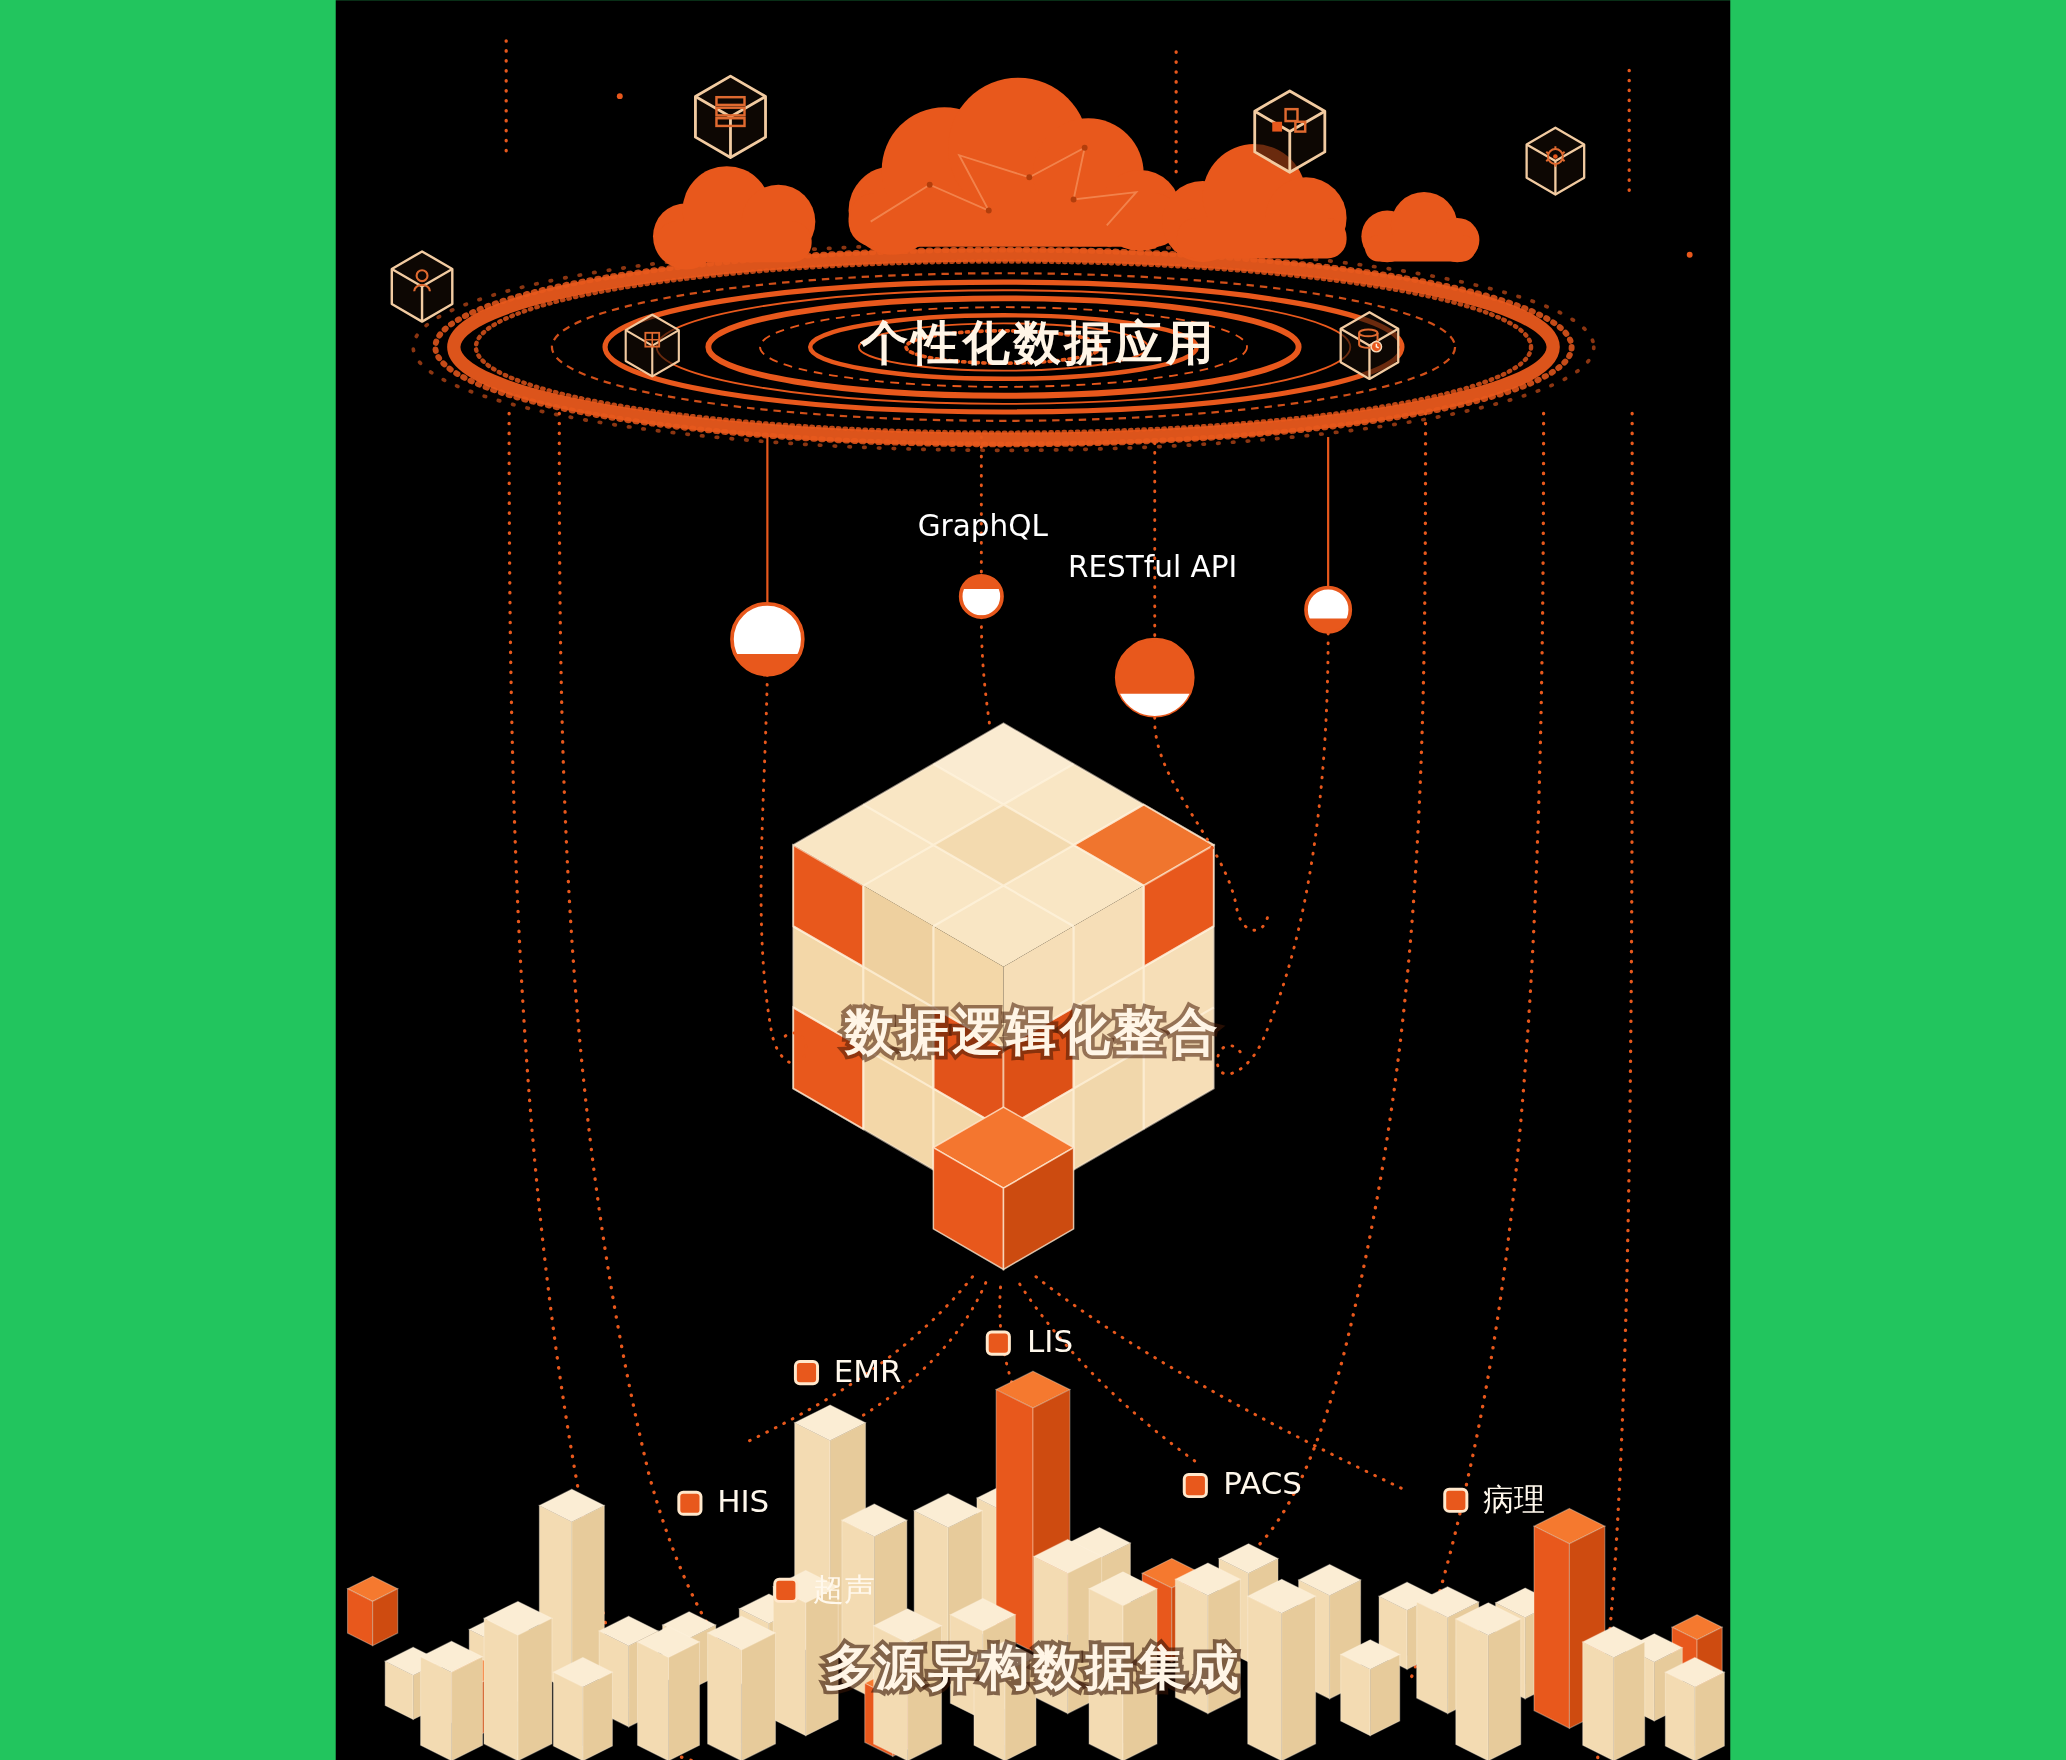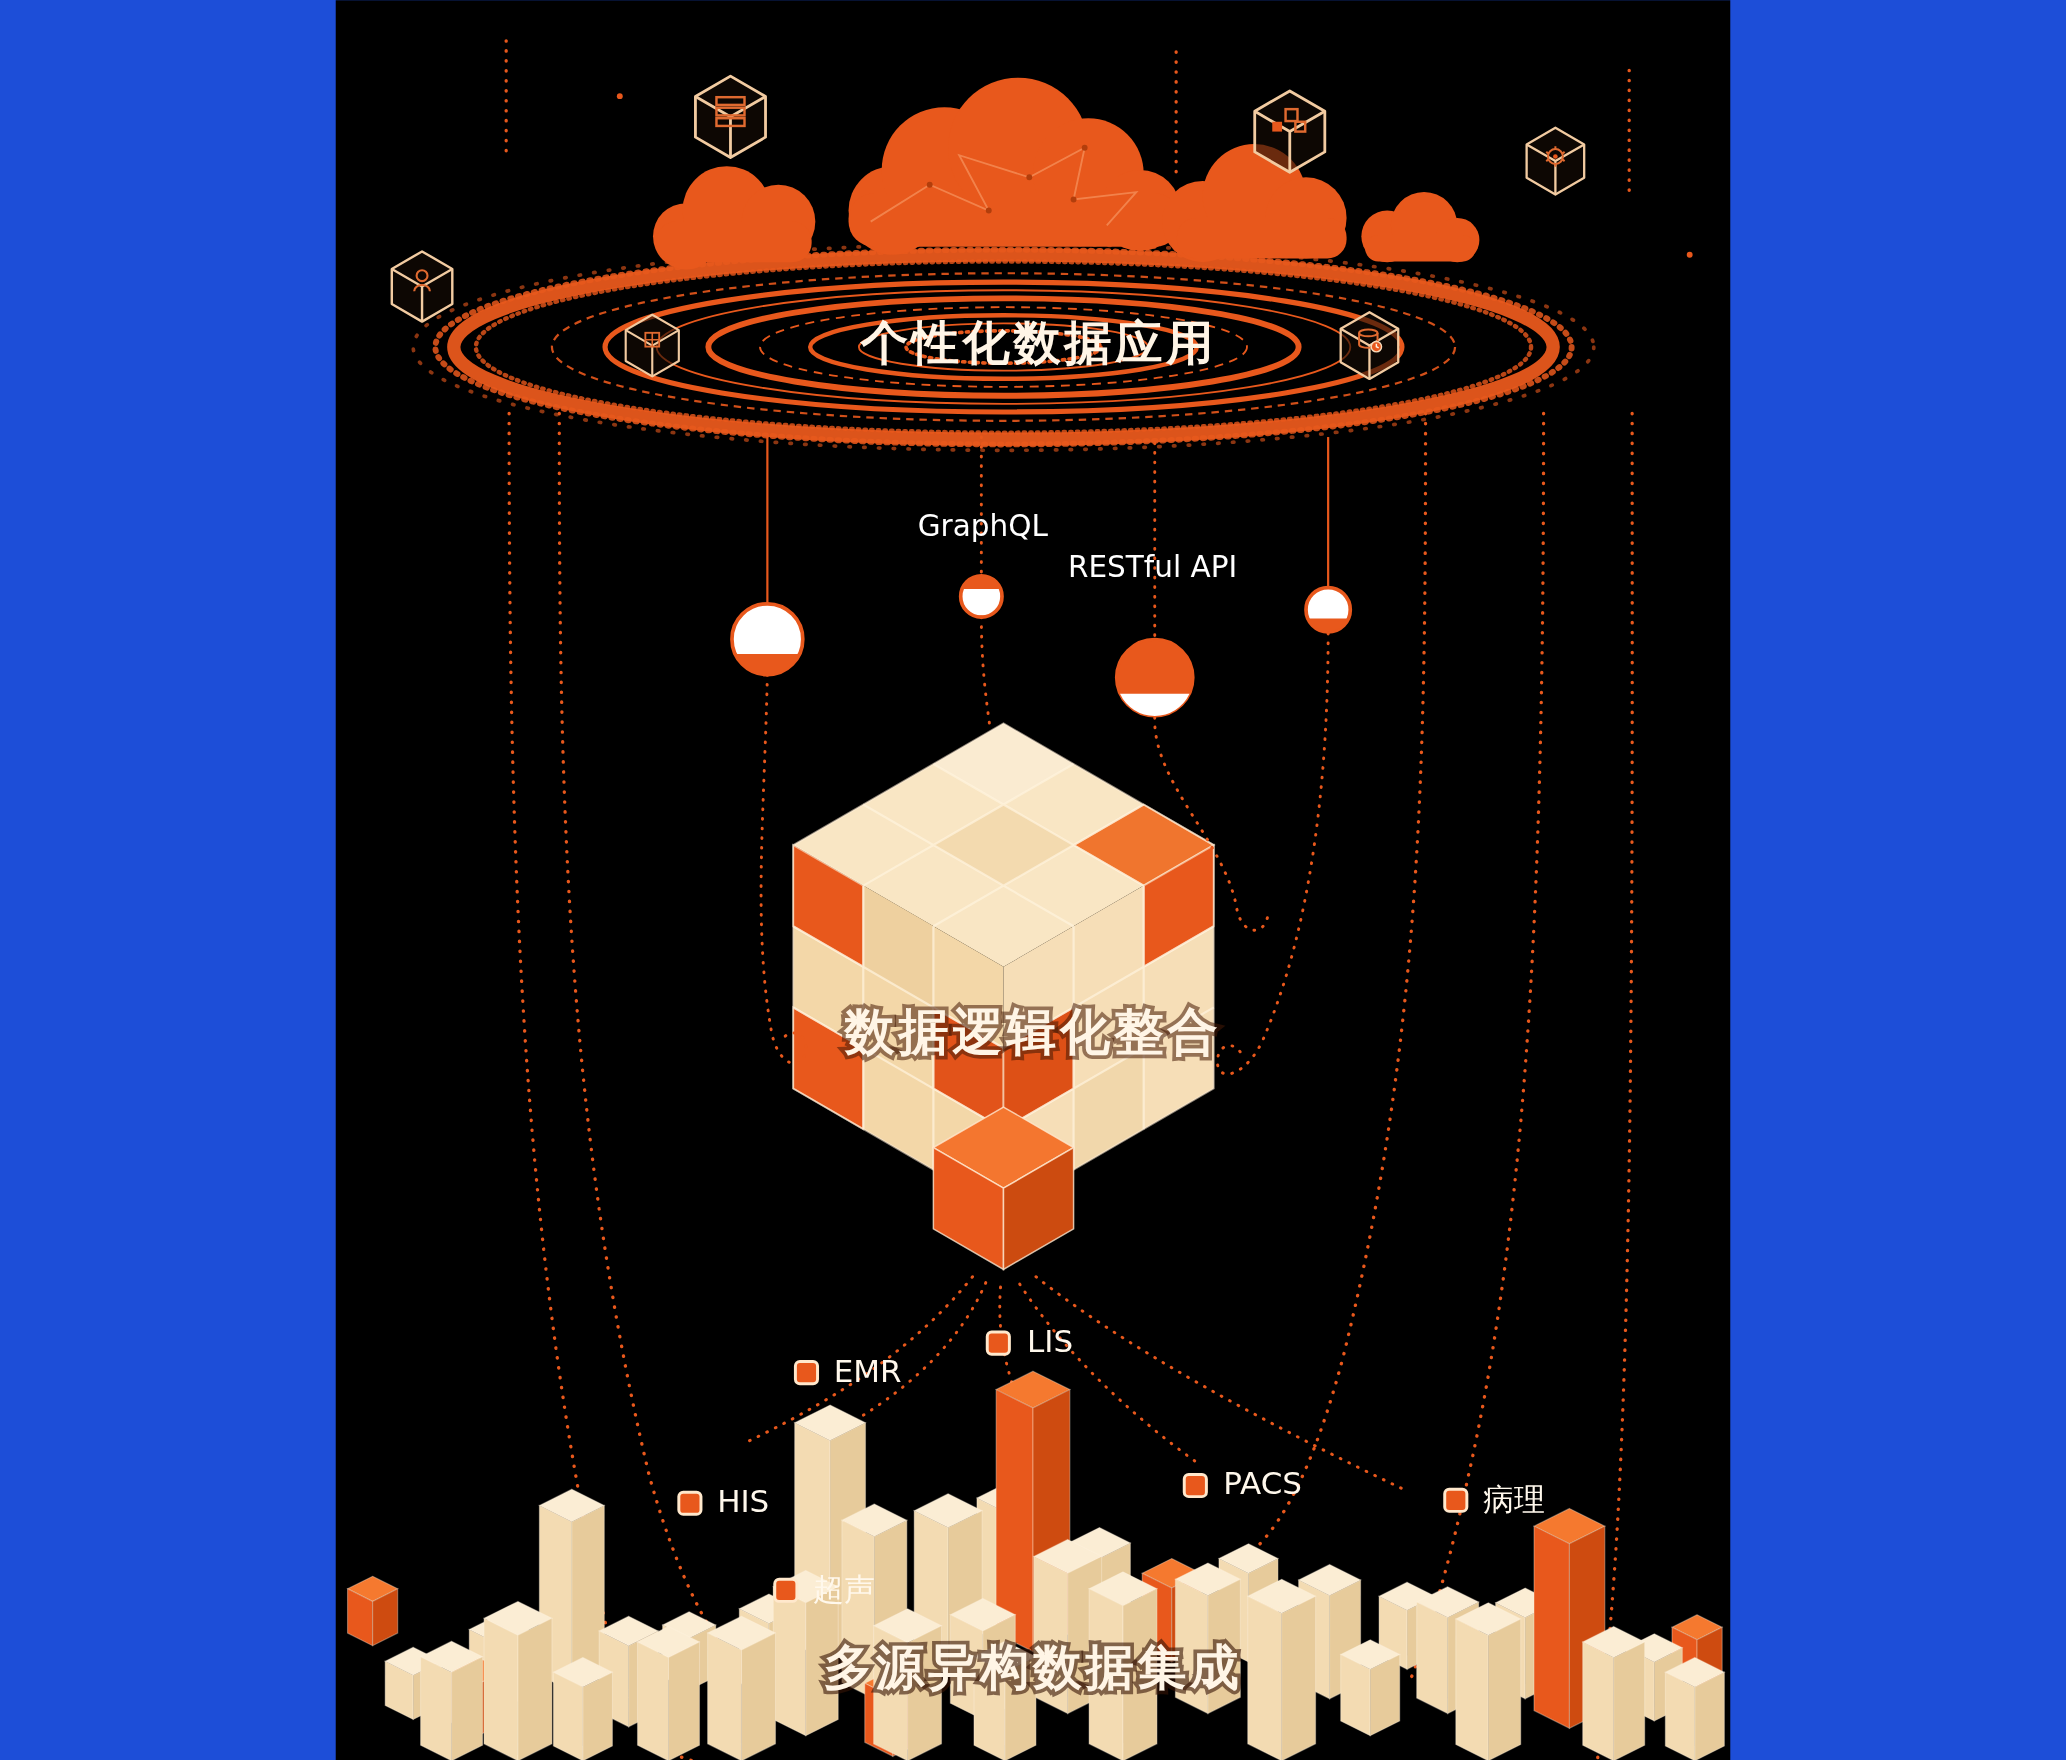--- a/index.html
+++ b/index.html
@@ -1,16 +1,16 @@
 <!DOCTYPE html>
 <html style="font-size:11.8px"><head>
 <meta charset="utf-8">
 <style>
   html,body{margin:0;padding:0;background:#FFFFFF;}
-  .stage{position:relative;width:2066px;height:1761px;background:#1d4ed8;overflow:hidden;}
+  .stage{position:relative;width:2066px;height:1761px;background:#22c55e;overflow:hidden;}
   svg{display:block;}
   text{font-family:"DejaVu Sans","Liberation Sans",sans-serif;}
   .title{font-weight:700;fill:#FFF5E6;text-anchor:middle;letter-spacing:5px;}
   .t-top{font-size:64px;}
   .t-mid{font-size:68px;paint-order:stroke;stroke:rgba(70,25,6,0.55);stroke-width:10px;}
   .t-bottom{font-size:66px;paint-order:stroke;stroke:rgba(55,20,5,0.6);stroke-width:10px;}
   .api-label{font-size:40px;fill:#FFFFFF;text-anchor:middle;}
   .src-label{font-size:42px;fill:#FFF8EC;}
   .ring{fill:none;stroke:#E8581C;}
   .oline{stroke:#E8581C;fill:none;}

